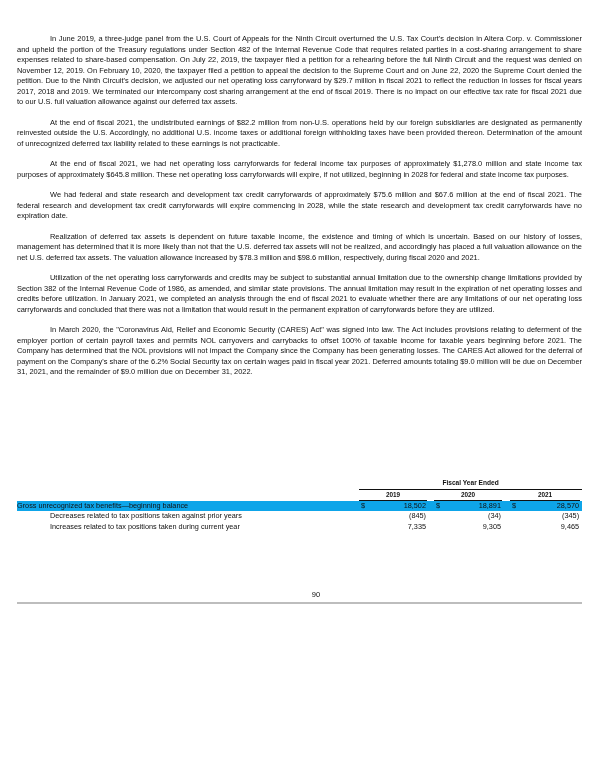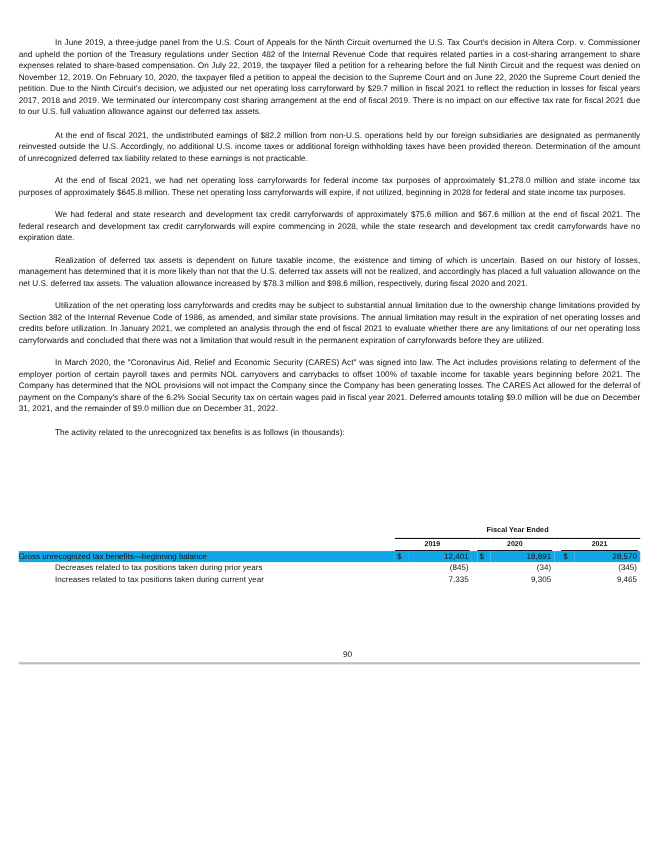--- a/index.html
+++ b/index.html
@@ -28,21 +28,20 @@
 <body>
 
 <div class="page">
   <p class="para">In June 2019, a three-judge panel from the U.S. Court of Appeals for the Ninth Circuit overturned the U.S. Tax Court's decision in Altera Corp. v. Commissioner and upheld the portion of the Treasury regulations under Section 482 of the Internal Revenue Code that requires related parties in a cost-sharing arrangement to share expenses related to share-based compensation. On July 22, 2019, the taxpayer filed a petition for a rehearing before the full Ninth Circuit and the request was denied on November 12, 2019. On February 10, 2020, the taxpayer filed a petition to appeal the decision to the Supreme Court and on June 22, 2020 the Supreme Court denied the petition. Due to the Ninth Circuit's decision, we adjusted our net operating loss carryforward by $29.7 million in fiscal 2021 to reflect the reduction in losses for fiscal years 2017, 2018 and 2019. We terminated our intercompany cost sharing arrangement at the end of fiscal 2019. There is no impact on our effective tax rate for fiscal 2021 due to our U.S. full valuation allowance against our deferred tax assets.</p>
   <p class="para">At the end of fiscal 2021, the undistributed earnings of $82.2 million from non-U.S. operations held by our foreign subsidiaries are designated as permanently reinvested outside the U.S. Accordingly, no additional U.S. income taxes or additional foreign withholding taxes have been provided thereon. Determination of the amount of unrecognized deferred tax liability related to these earnings is not practicable.</p>
   <p class="para">At the end of fiscal 2021, we had net operating loss carryforwards for federal income tax purposes of approximately $1,278.0 million and state income tax purposes of approximately $645.8 million. These net operating loss carryforwards will expire, if not utilized, beginning in 2028 for federal and state income tax purposes.</p>
   <p class="para">We had federal and state research and development tax credit carryforwards of approximately $75.6 million and $67.6 million at the end of fiscal 2021. The federal research and development tax credit carryforwards will expire commencing in 2028, while the state research and development tax credit carryforwards have no expiration date.</p>
   <p class="para">Realization of deferred tax assets is dependent on future taxable income, the existence and timing of which is uncertain. Based on our history of losses, management has determined that it is more likely than not that the U.S. deferred tax assets will not be realized, and accordingly has placed a full valuation allowance on the net U.S. deferred tax assets. The valuation allowance increased by $78.3 million and $98.6 million, respectively, during fiscal 2020 and 2021.</p>
   <p class="para">Utilization of the net operating loss carryforwards and credits may be subject to substantial annual limitation due to the ownership change limitations provided by Section 382 of the Internal Revenue Code of 1986, as amended, and similar state provisions. The annual limitation may result in the expiration of net operating losses and credits before utilization. In January 2021, we completed an analysis through the end of fiscal 2021 to evaluate whether there are any limitations of our net operating loss carryforwards and concluded that there was not a limitation that would result in the permanent expiration of carryforwards before they are utilized.</p>
   <p class="para">In March 2020, the "Coronavirus Aid, Relief and Economic Security (CARES) Act" was signed into law. The Act includes provisions relating to deferment of the employer portion of certain payroll taxes and permits NOL carryovers and carrybacks to offset 100% of taxable income for taxable years beginning before 2021. The Company has determined that the NOL provisions will not impact the Company since the Company has been generating losses. The CARES Act allowed for the deferral of payment on the Company's share of the 6.2% Social Security tax on certain wages paid in fiscal year 2021. Deferred amounts totaling $9.0 million will be due on December 31, 2021, and the remainder of $9.0 million due on December 31, 2022.</p>
-  <div class="intro">The activity related to the unrecognized tax benefits is as follows (in thousands):</div>
 </div>
 
 <table class="tb">
   <colgroup>
     <col style="width:342px">
     <col style="width:12px">
       <col style="width:58px">
     <col style="width:5px">
     <col style="width:12px">
       <col style="width:58px">
@@ -65,30 +64,30 @@
           <span>2020</span>
         </td>
     <td></td>
     <td colspan="2" class="hdr-year">
           <span>2021</span>
         </td>
   </tr>
   <tr class="shade">
     <td>Gross unrecognized tax benefits—beginning balance</td>
     <td class="cur">$</td>
-    <td class="num">12,401</td>
+    <td class="num">18,502</td>
     <td></td>
     <td class="cur">$</td>
     <td class="num">18,891</td>
     <td></td>
     <td class="cur">$</td>
     <td class="num">28,570</td>
   </tr>
   <tr>
-    <td class="indent">Decreases related to tax positions taken during prior years</td>
+    <td class="indent">Decreases related to tax positions taken against prior years</td>
     <td class="cur"></td>
     <td class="num">(845)</td>
     <td></td>
     <td class="cur"></td>
     <td class="num">(34)</td>
     <td></td>
     <td class="cur"></td>
     <td class="num">(345)</td>
   </tr>
   <tr>

